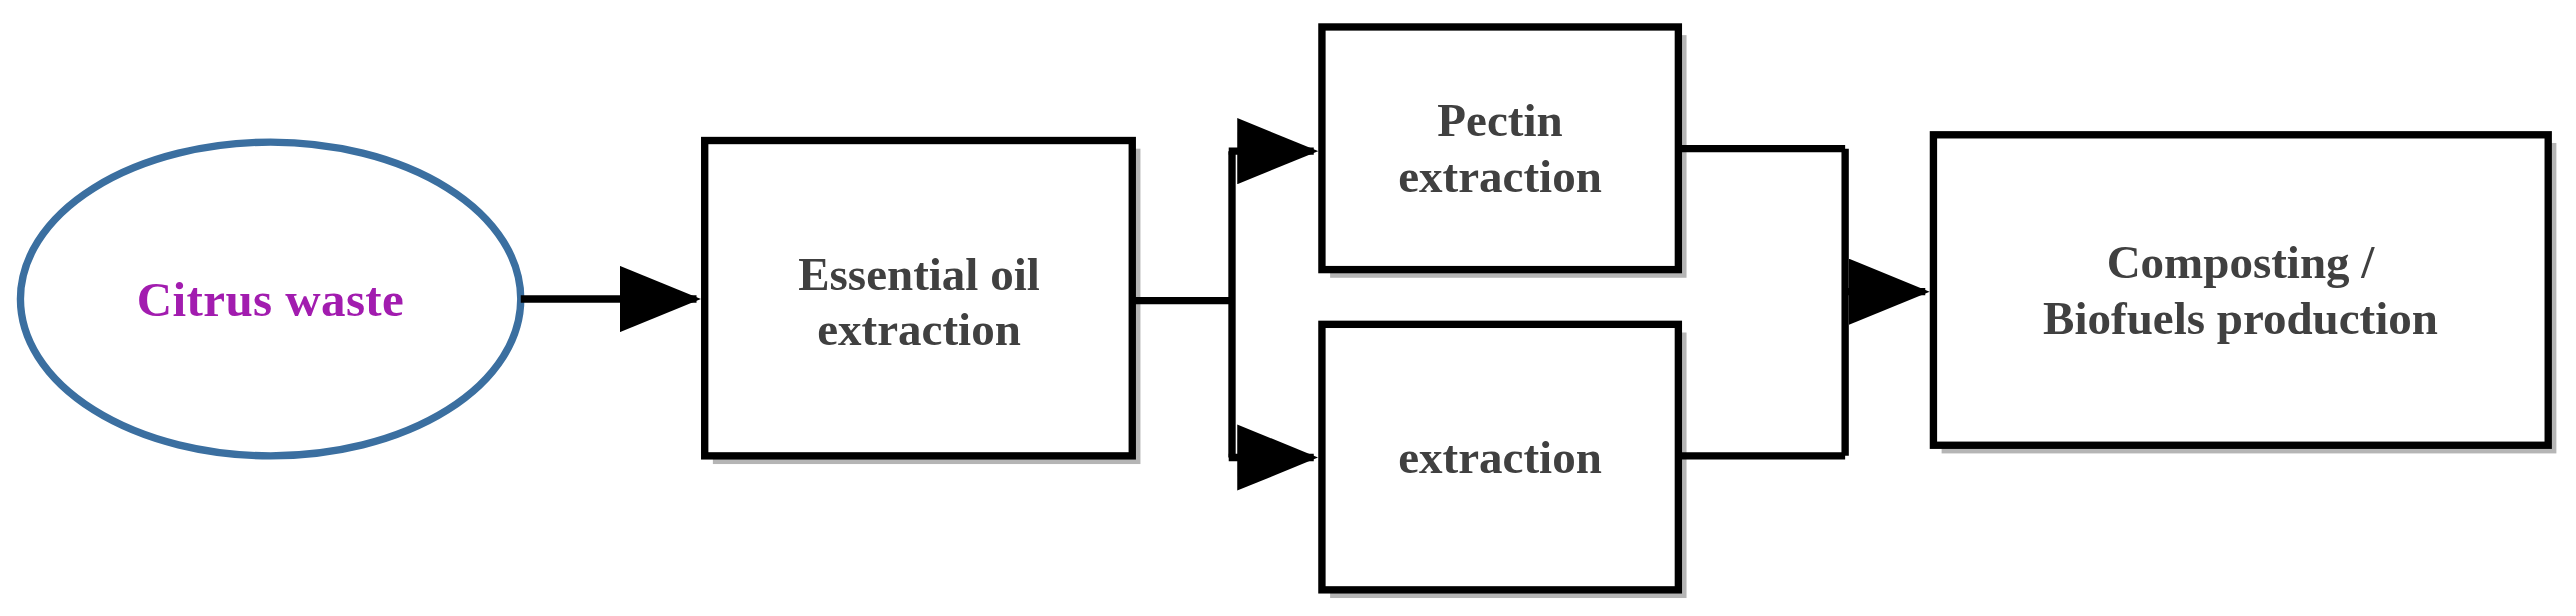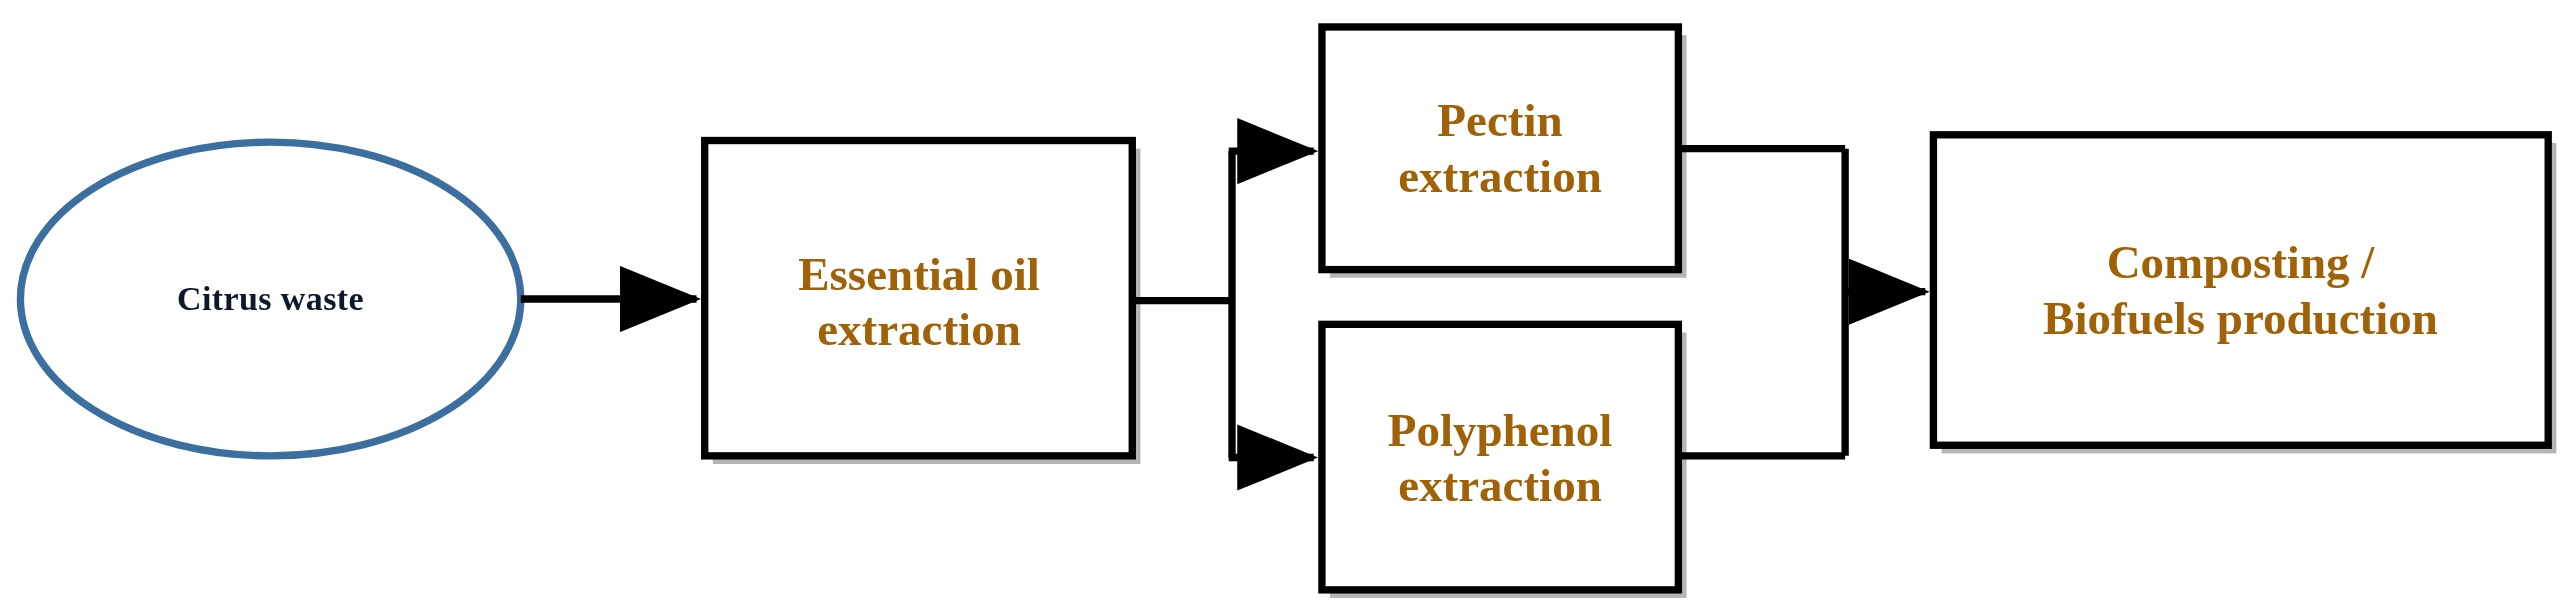--- a/index.html
+++ b/index.html
@@ -23,35 +23,35 @@
     height: 616px;
   }
   .node-label {
     position: absolute;
     display: flex;
     flex-direction: column;
     align-items: center;
     justify-content: center;
     text-align: center;
     font-weight: bold;
-    color: #a16207;
+    color: #404040;
     line-height: 1.18;
     pointer-events: none;
     white-space: nowrap;
   }
   .node-label .ln { display: block; }
 
   
   #start-node-label {
     left: 18px;
     top: 141px;
     width: 505px;
     height: 317px;
-    font-size: 34px;
-    color: #0f172a;
+    font-size: 49px;
+    color: #a21caf;
     letter-spacing: 0.4px;
   }
 
   
   #essential-oil-label {
     left: 705px;
     top: 144px;
     width: 428px;
     height: 316px;
     font-size: 47px;
@@ -139,21 +139,20 @@
     <span class="ln">Essential oil</span>
     <span class="ln">extraction</span>
   </div>
 
   <div class="node-label" id="pectin-label">
     <span class="ln">Pectin</span>
     <span class="ln">extraction</span>
   </div>
 
   <div class="node-label" id="polyphenol-label">
-    <span class="ln">Polyphenol</span>
     <span class="ln">extraction</span>
   </div>
 
   <div class="node-label" id="composting-label">
     <span class="ln">Composting /</span>
     <span class="ln">Biofuels production</span>
   </div>
 
 </div>
 

